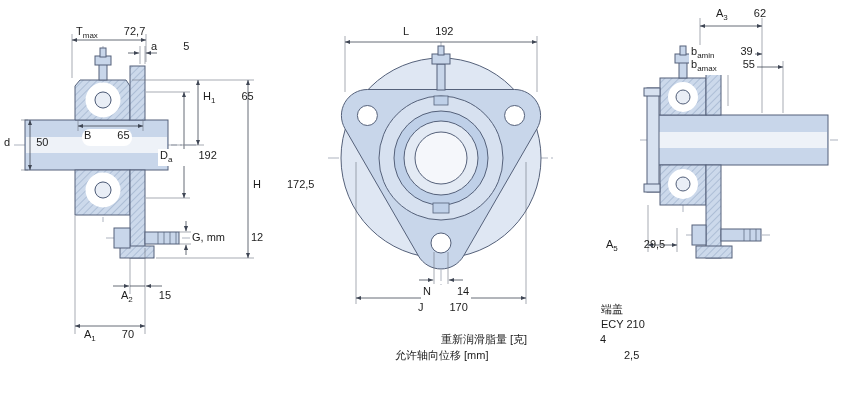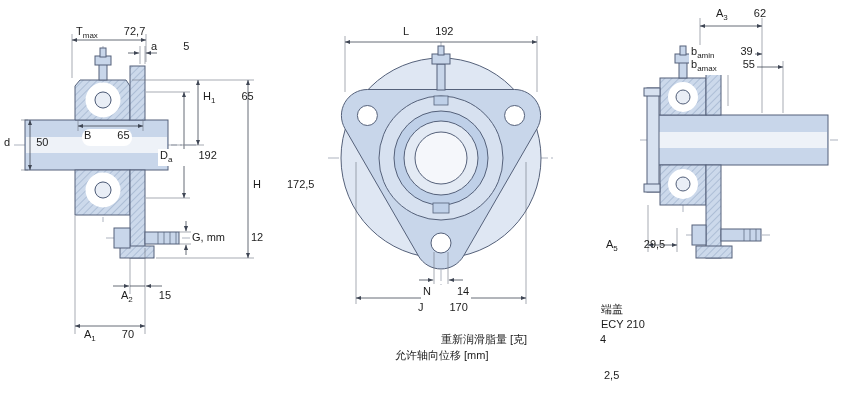--- a/index.html
+++ b/index.html
@@ -240,15 +240,15 @@
   <div class="dim-label wbg" style="left:689px; top:45px;"><span class="dsym">b</span><sub>amin</sub><span class="dval">39</span></div>
   <div class="dim-label wbg" style="left:689px; top:58px;"><span class="dsym">b</span><sub>amax</sub><span class="dval">55</span></div>
   <div class="dim-label" style="left:606px; top:238px;"><span class="dsym">A</span><sub>5</sub><span class="dval">29,5</span></div>
 
   <div class="note-label" style="left:601px; top:303px;">端盖</div>
   <div class="note-label" style="left:601px; top:318px;">ECY 210</div>
 
   <div class="note-label" style="left:395px; top:333px;margin-left:46px;">重新润滑脂量 [克]</div>
   <div class="note-value" style="left:600px; top:333px;">4</div>
   <div class="note-label" style="left:395px; top:349px;">允许轴向位移 [mm]</div>
-  <div class="note-value" style="left:604px; top:349px;margin-top:20px;">2,5</div>
+  <div class="note-value" style="left:624px; top:349px;">2,5</div>
 
 </div>
 
 </body></html>

